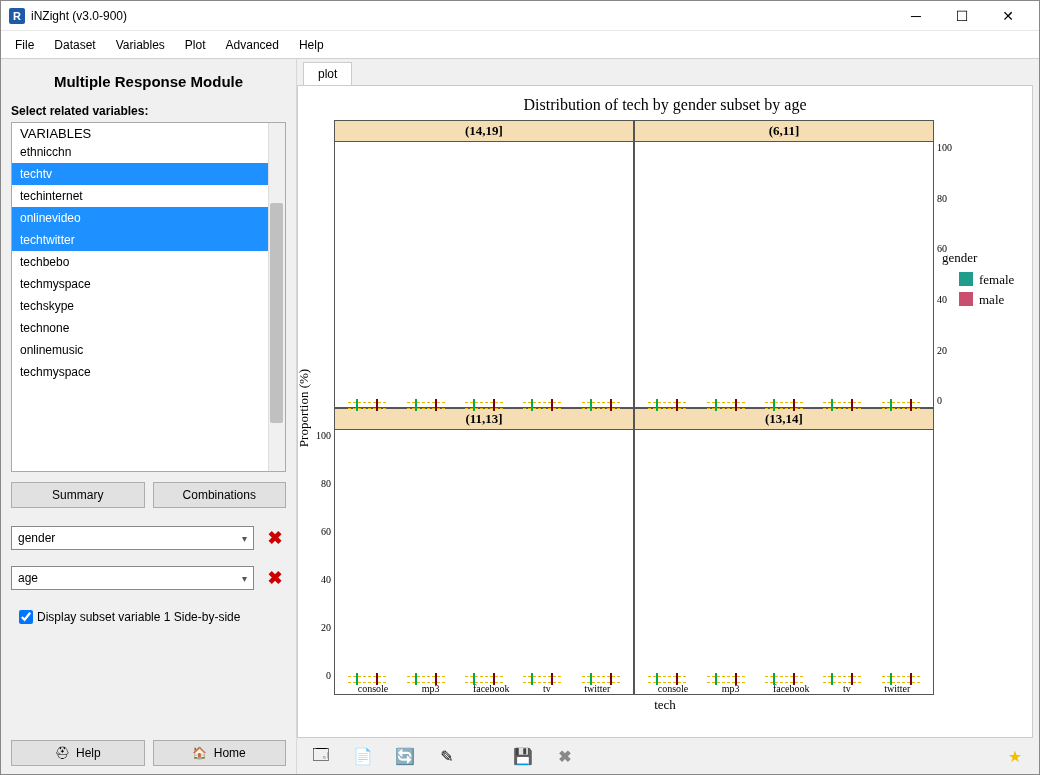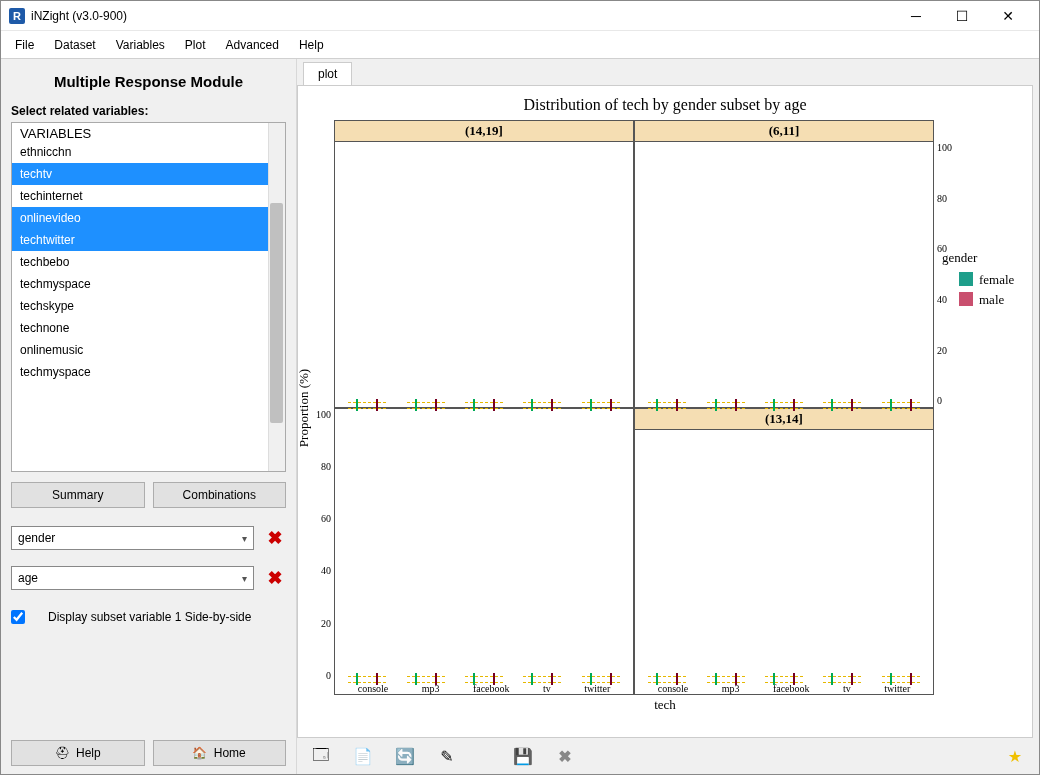--- a/index.html
+++ b/index.html
@@ -27,21 +27,21 @@
 .scroll-thumb { position: absolute; right: 2px; width: 13px; background: #c0c0c0; border-radius: 2px; }
 
 .btnrow { display: flex; gap: 8px; margin: 10px 0; }
 .btn { flex: 1; background: #e1e1e1; border: 1px solid #adadad; padding: 5px 4px; text-align: center; cursor: pointer; }
 
 .selrow { display: flex; align-items: center; margin: 8px 0; gap: 10px; }
 .selbox { flex: 1; background: #fff; border: 1px solid #888; padding: 4px 6px; display: flex; align-items: center; justify-content: space-between; cursor: pointer; }
 .selbox .chev { font-size: 10px; color: #555; }
 .xicon { width: 22px; height: 22px; font-weight: bold; color: #c00; font-size: 18px; text-align: center; cursor: pointer; }
 
-.chk-row { margin: 12px 0; display: flex; align-items: flex-start; gap: 23px; }
+.chk-row { margin: 12px 8px; display: flex; align-items: flex-start; gap: 4px; }
 .chk-row input { width: 14px; height: 14px; }
 
 .bottom-btns { margin-top: auto; display: flex; gap: 8px; padding-top: 8px; }
 .bottom-btns .btn { display: flex; align-items: center; justify-content: center; gap: 6px; }
 
 .plotarea { flex: 1; display: flex; flex-direction: column; background: #f0f0f0; }
 .tabrow { height: 26px; display: flex; align-items: flex-end; padding-left: 6px; }
 .tab { background: #fff; border: 1px solid #ccc; border-bottom: none; padding: 4px 14px; font-size: 12px; cursor: pointer; }
 
 .plotwrap { flex: 1; background: #fff; margin: 0 6px 0 0; border: 1px solid #ccc; position: relative; padding: 8px; }
@@ -298,20 +298,21 @@
                     <div class="bar m" style="height: 18%;">
                       <div class="eb"></div>
                       <div class="cl" style="top: -3px;"></div>
                       <div class="cl" style="top: 3px;"></div>
                     </div>
                   </div>
                 </div>
               </div>
             </div>
             <div class="panel">
+              <div class="panel-hdr">(11,13]</div>
               <div class="panel-body">
                 <div class="yticks-left">
                   <div>0</div>
                   <div>20</div>
                   <div>40</div>
                   <div>60</div>
                   <div>80</div>
                   <div>100</div>
                 </div>
                 <div class="bars">

